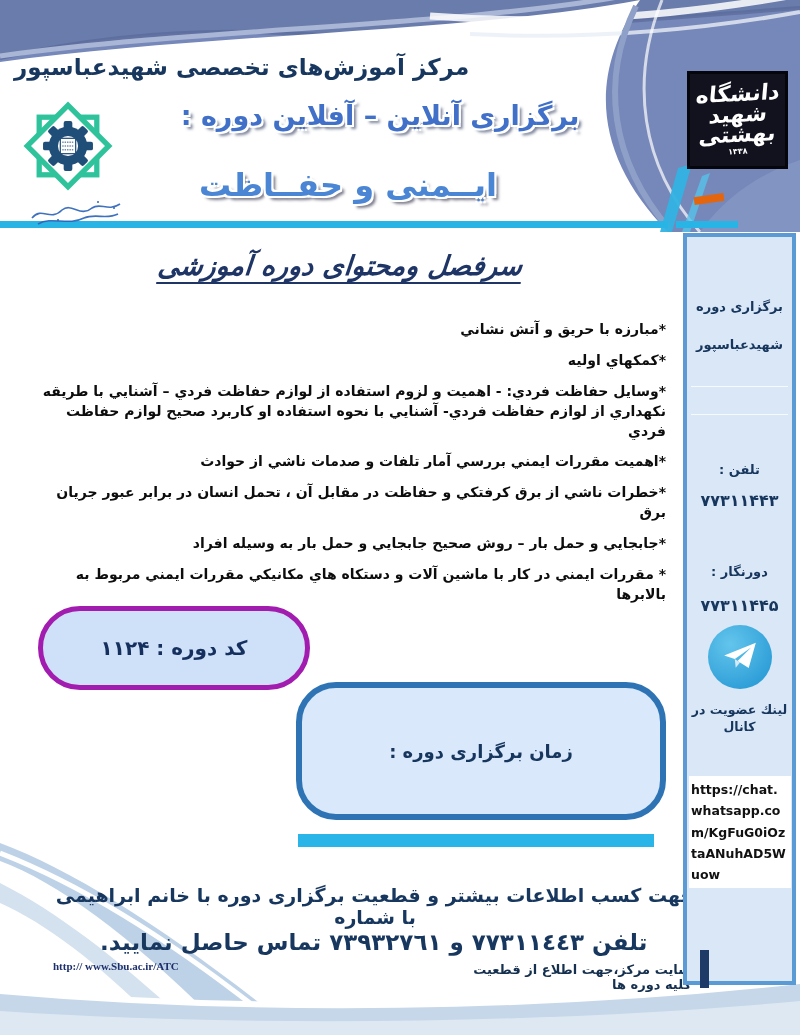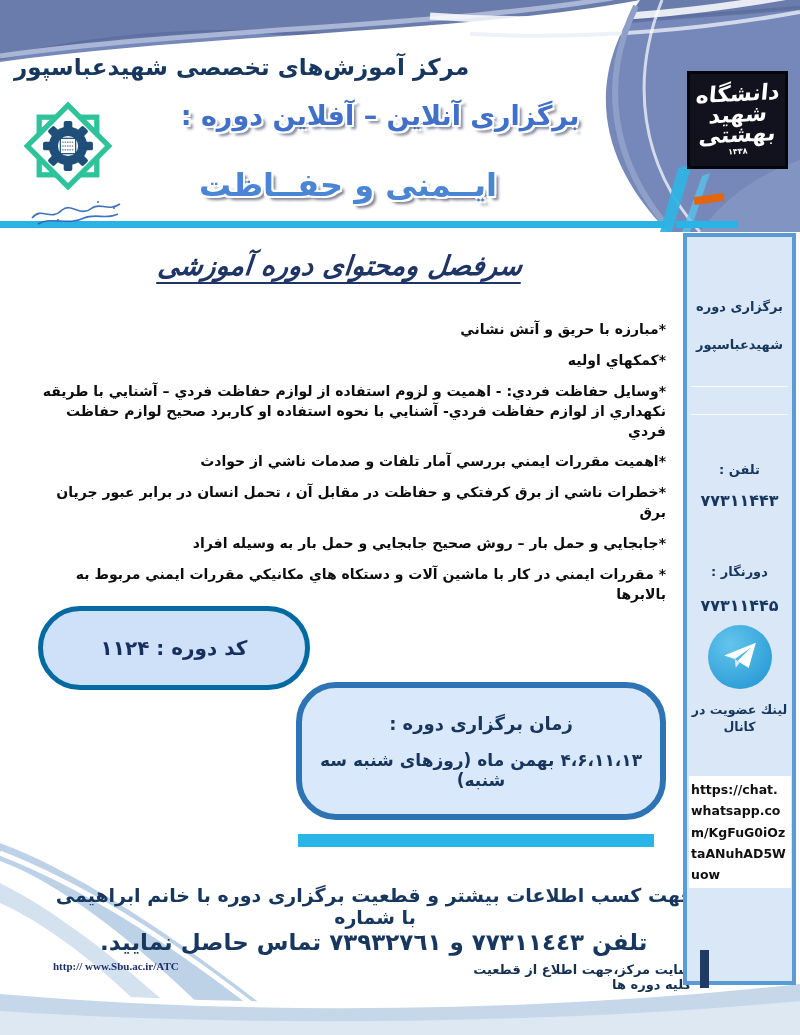--- a/index.html
+++ b/index.html
@@ -81,21 +81,21 @@
   #main-title span { text-decoration:underline; text-decoration-thickness:2px; text-underline-offset:7px; }
 
   #topic-list {
     left:28px; top:320px; width:638px; z-index:4; direction:rtl; text-align:right;
     list-style:none; color:#0d0d0d; font-weight:bold; font-size:14px; line-height:1.42;
   }
   #topic-list li { margin-bottom:11px; }
 
   #code-pill {
     left:38px; top:606px; width:272px; height:84px; z-index:4;
-    background:#cfe1f8; border:5px solid #0369a1; border-radius:42px;
+    background:#cfe1f8; border:5px solid #a21caf; border-radius:42px;
     display:flex; align-items:center; justify-content:center;
     direction:rtl; font-size:20px; font-weight:bold; color:#15305e;
   }
   #time-box {
     left:296px; top:682px; width:370px; height:138px; z-index:4;
     background:#d9e8fa; border:6px solid #2e74b5; border-radius:40px;
     display:flex; flex-direction:column; align-items:center; justify-content:center; gap:16px;
     direction:rtl; color:#17365d; font-weight:bold; text-align:center;
   }
   #time-box .t1 { font-size:18px; }
@@ -225,21 +225,20 @@
   <li>*جابجايي و حمل بار – روش صحيح جابجايي و حمل بار به وسيله افراد</li>
   <li>* مقررات ايمني در كار با ماشين آلات و دستكاه هاي مكانيكي مقررات ايمني مربوط به بالابرها</li>
 </ul>
 
 <div id="code-pill" class="abs">
   <span>كد دوره : ۱۱۲۴</span>
 </div>
 
 <div id="time-box" class="abs">
   <div class="t1">زمان برگزاری دوره :</div>
-  <div class="t2">۴،۶،۱۱،۱۳ بهمن ماه (روزهای شنبه سه شنبه)</div>
 </div>
 
 <div id="cyan-bar" class="abs"></div>
 
 <svg id="waves" class="abs" viewBox="0 0 800 192" preserveAspectRatio="none">
   <path d="M0,0 C80,30 180,95 300,192 L230,192 C140,100 60,40 0,18 Z" fill="#bed2e7"></path>
   <path d="M0,40 C60,70 130,125 200,192 L170,192 C110,130 50,82 0,60 Z" fill="#d4e1ef"></path>
   <path d="M0,10 C90,45 190,110 290,192" stroke="#ffffff" stroke-width="5" fill="none"></path>
   <path d="M0,150 C250,172 550,168 800,140 L800,192 L0,192 Z" fill="#c6d7e9"></path>
   <path d="M0,168 C260,185 560,180 800,158 L800,192 L0,192 Z" fill="#dde8f3"></path>

